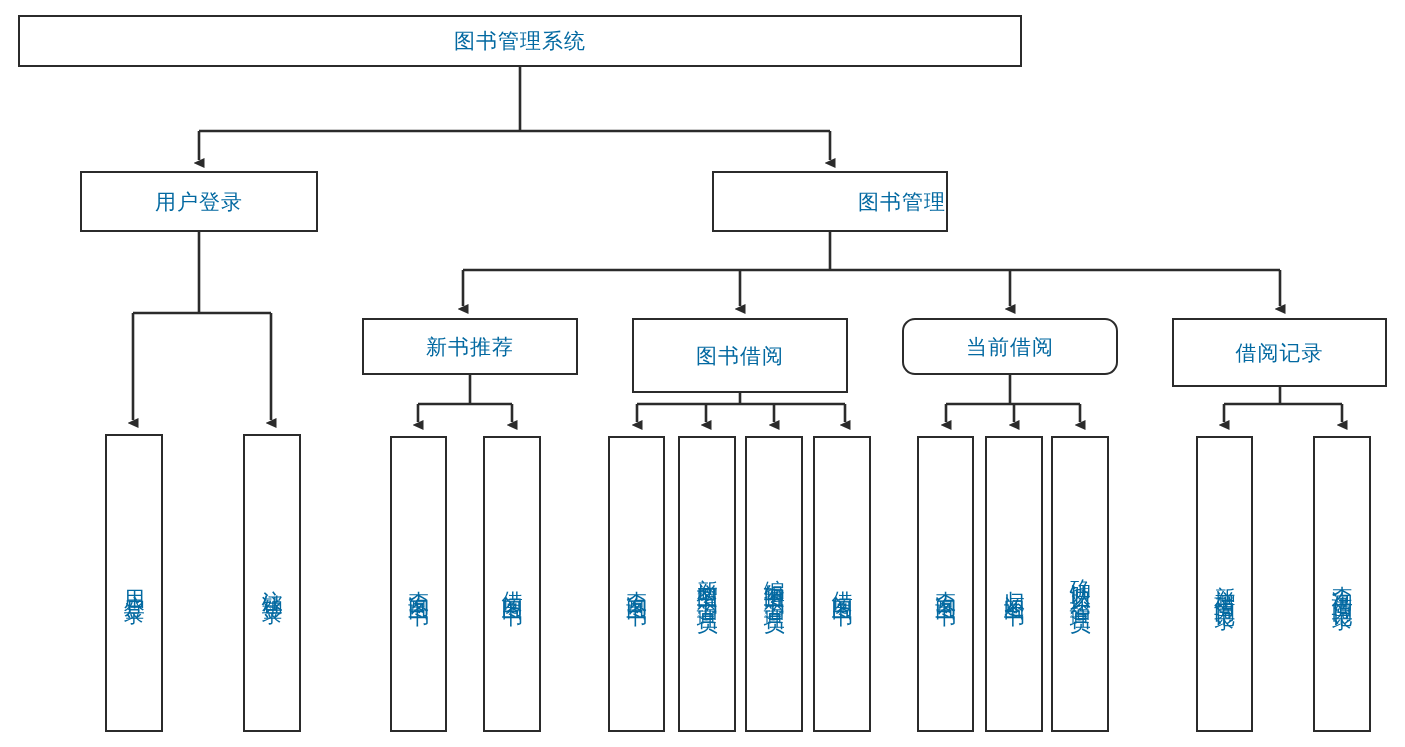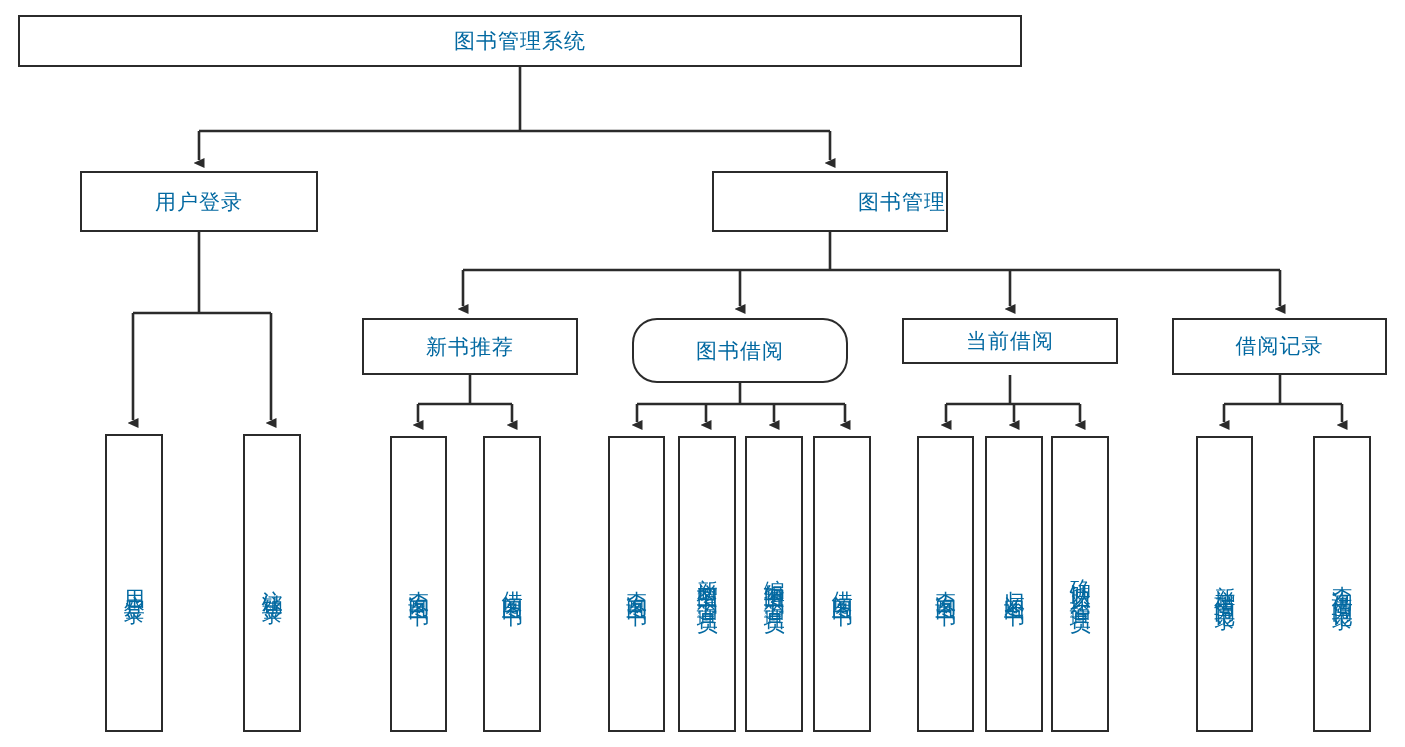--- a/index.html
+++ b/index.html
@@ -133,27 +133,27 @@
   <div class="node horiz" style="left:80px; top:171px; width:238px; height:61px;">
     <span>用户登录</span>
   </div>
   <div class="node horiz" style="left:712px; top:171px; width:236px; height:61px;justify-content:flex-end;">
     <span>图书管理</span>
   </div>
 
   <div class="node horiz" style="left:362px; top:318px; width:216px; height:57px;">
     <span>新书推荐</span>
   </div>
-  <div class="node horiz" style="left:632px; top:318px; width:216px; height:65px;border-radius:25px;">
+  <div class="node horiz" style="left:632px; top:318px; width:216px; height:75px;">
     <span>图书借阅</span>
   </div>
-  <div class="node horiz" style="left:902px; top:318px; width:216px; height:46px;">
+  <div class="node horiz" style="left:902px; top:318px; width:216px; height:57px;border-radius:13px;">
     <span>当前借阅</span>
   </div>
-  <div class="node horiz" style="left:1172px; top:318px; width:215px; height:57px;font-family:Liberation Serif, serif;">
+  <div class="node horiz" style="left:1172px; top:318px; width:215px; height:69px;">
     <span>借阅记录</span>
   </div>
 
   <div class="node vert" style="left:105px; top:434px; width:58px; height:298px;">
     <span class="vtext">用户登录</span>
   </div>
   <div class="node vert" style="left:243px; top:434px; width:58px; height:298px;">
     <span class="vtext">注销登录</span>
   </div>
 

